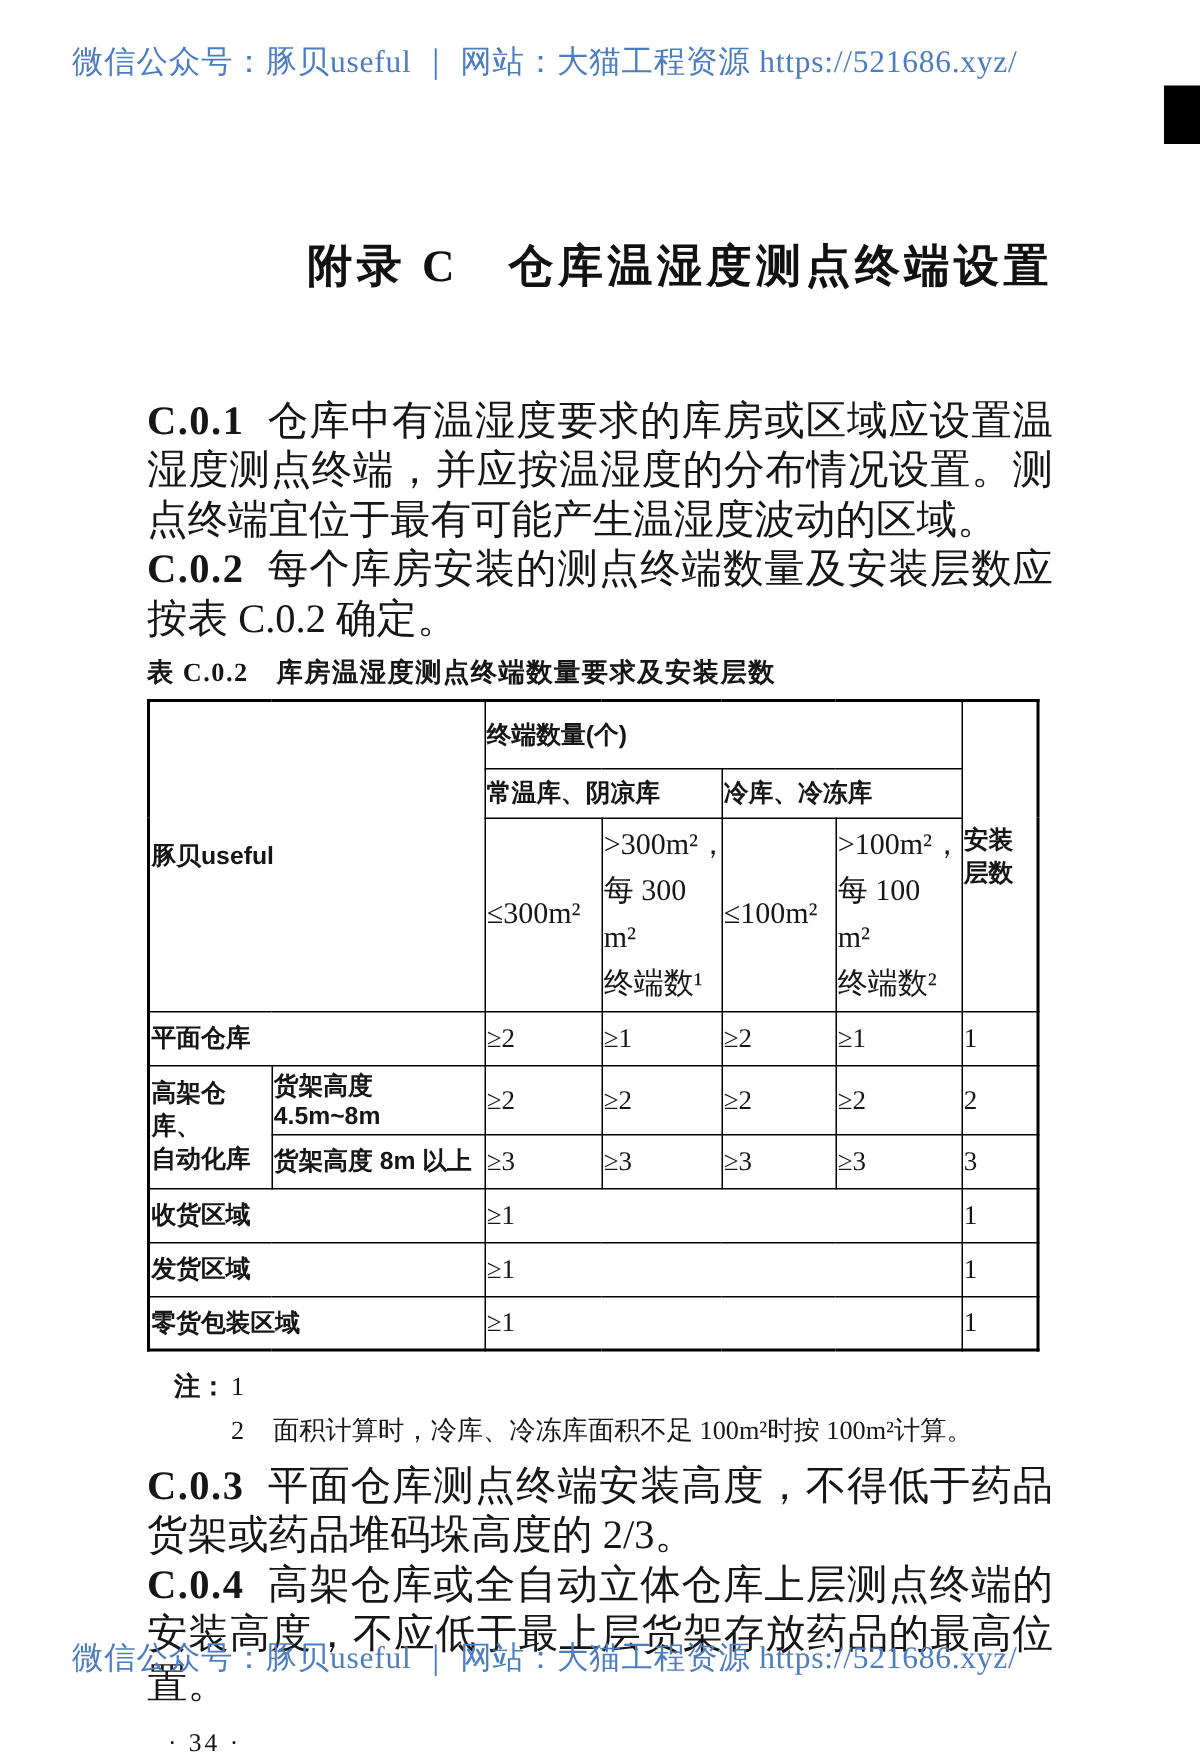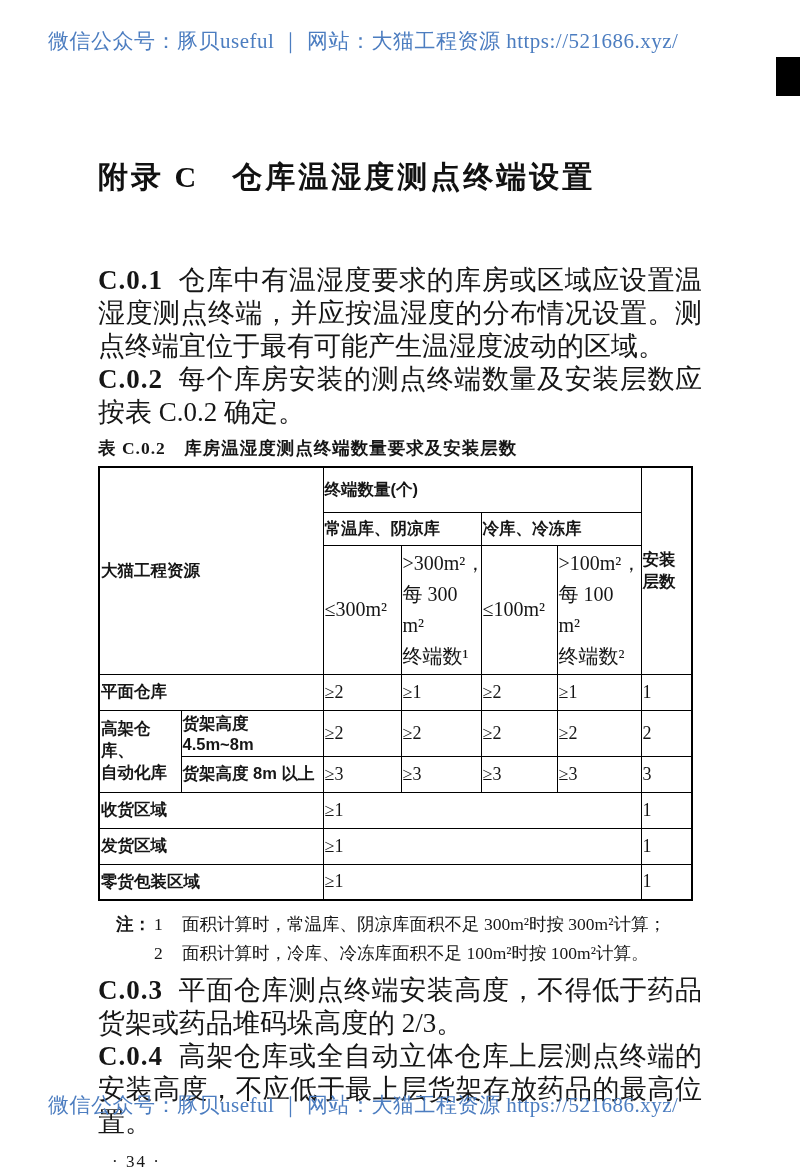--- a/index.html
+++ b/index.html
@@ -21,21 +21,21 @@
   .wm-bottom { top: 1091px; }
   .corner-mark {
     position: absolute; top: 57px; right: 0;
     width: 24px; height: 39px; background: #000;
   }
   .content {
     position: absolute; top: 0; left: 98px; width: 604px;
   }
   .doc-title {
     margin: 157px 0 0 0;
-    text-align: left;
+    text-align: right;
     font-size: 30px; font-weight: bold;
     letter-spacing: 3px;
     color: #111;
   }
   .para {
     font-size: 27px; line-height: 33px;
     text-align: justify; margin: 0;
   }
   .para-first { margin-top: 66px; }
   .plabel { font-weight: bold; margin-right: 15px; letter-spacing: 1px; }
@@ -97,21 +97,21 @@
       <col style="width:82px">
         <col style="width:142px">
       <col style="width:78px">
         <col style="width:80px">
       <col style="width:76px">
         <col style="width:84px">
       <col style="width:51px">
     </colgroup>
     <tbody>
       <tr class="hr1">
-        <td colspan="2" rowspan="3" class="bold-cell">大猫工程资源</td>
+        <td colspan="2" rowspan="3" class="bold-cell">豚贝useful</td>
         <td colspan="4" class="bold-cell">终端数量(个)</td>
         <td rowspan="3" class="bold-cell pre">安装
 层数</td>
       </tr>
       <tr class="hr2">
         <td colspan="2" class="bold-cell">常温库、阴凉库</td>
         <td colspan="2" class="bold-cell">冷库、冷冻库</td>
       </tr>
       <tr class="hr3">
         <td class="sub-head">≤300m²</td>
@@ -165,21 +165,20 @@
         <td colspan="4" class="val">≥1</td>
         <td class="val">1</td>
       </tr>
     </tbody>
   </table>
 
   <div class="notes">
     <div class="note-row">
       <span class="note-label">注：</span>
       <span class="note-num">1</span>
-      <span class="note-text">面积计算时，常温库、阴凉库面积不足 300m²时按 300m²计算；</span>
     </div>
     <div class="note-row">
       <span class="note-label"></span>
       <span class="note-num">2</span>
       <span class="note-text">面积计算时，冷库、冷冻库面积不足 100m²时按 100m²计算。</span>
     </div>
   </div>
 
   <p class="para para-after">
     <span class="plabel">C.0.3</span><span>平面仓库测点终端安装高度，不得低于药品货架或药品堆码垛高度的 2/3。</span>

